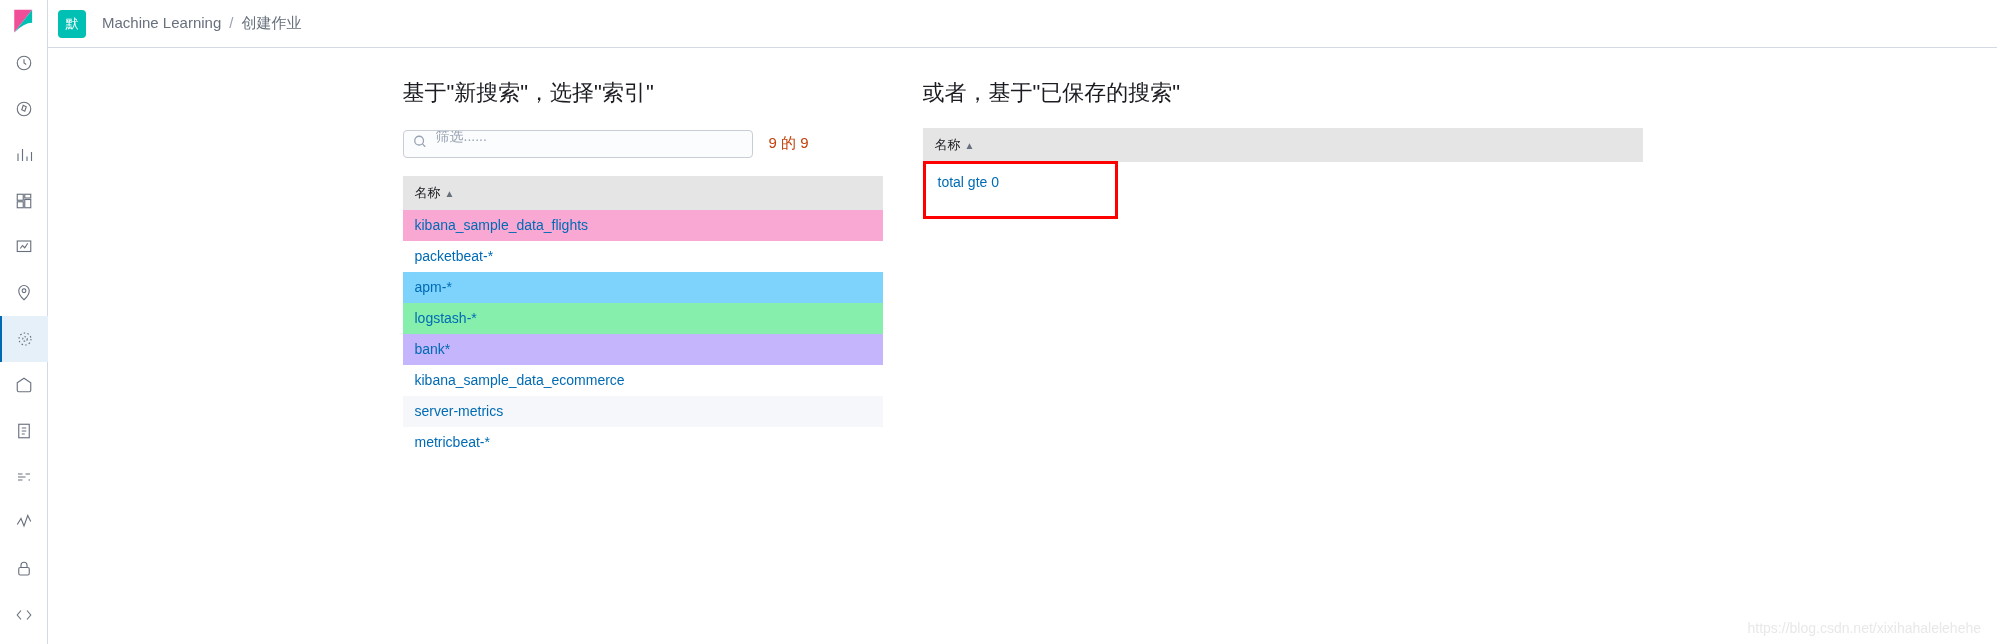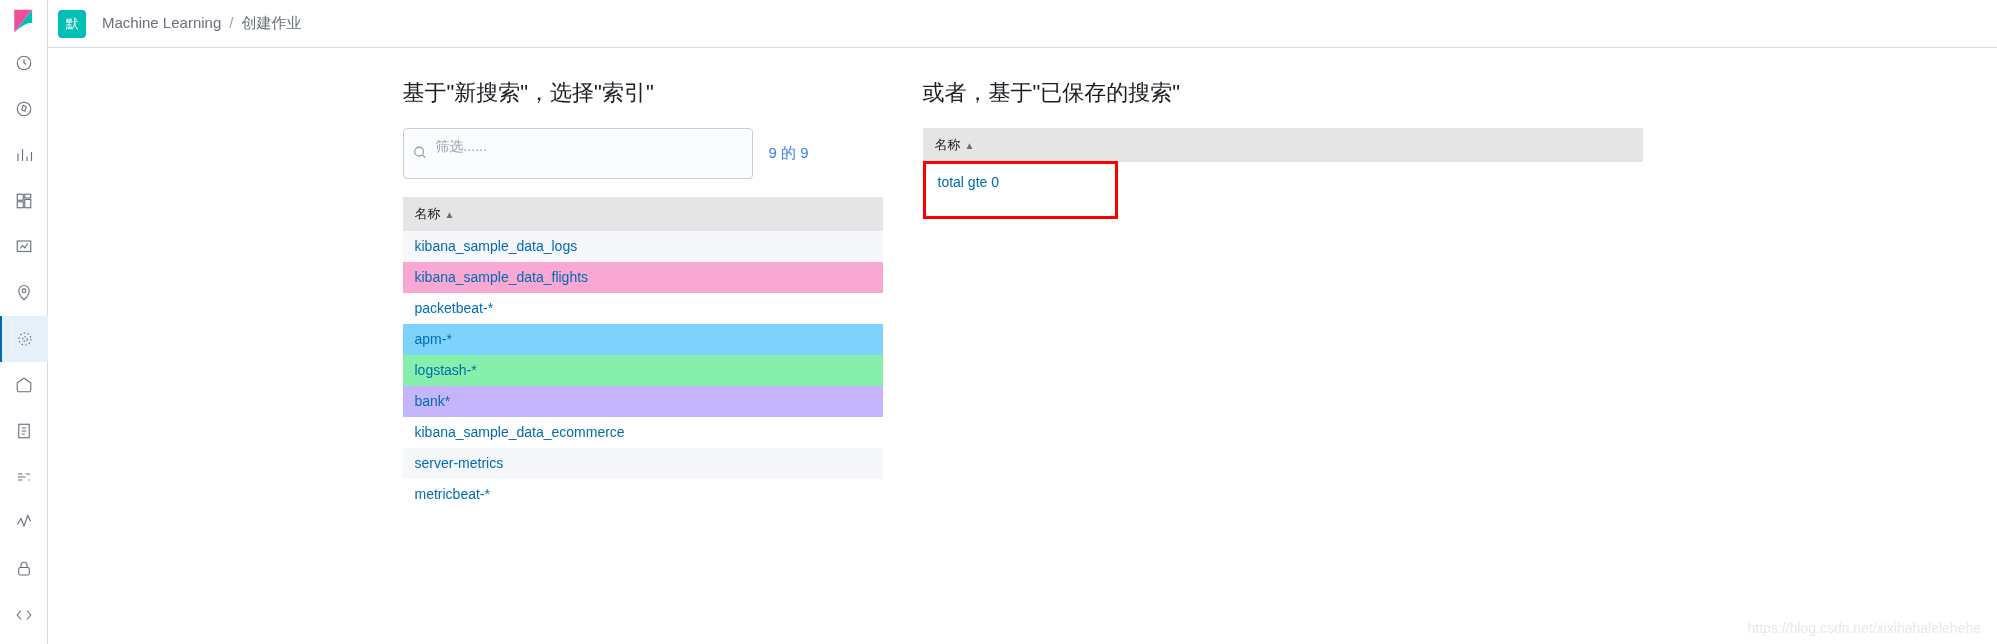--- a/index.html
+++ b/index.html
@@ -114,21 +114,21 @@
       align-items: center;
       gap: 16px;
       margin-bottom: 18px;
     }
     .search-box {
       position: relative;
       flex: 0 0 auto;
     }
     .search-input {
       width: 350px;
-      height: 51px;
+      height: 28px;
       border: 1px solid #c9cdd6;
       border-radius: 4px;
       padding: 0 12px 16px 32px;
       font-size: 14px;
       color: #343741;
       background: #fbfcfd;
     }
     .search-input.focused {
       border: 1px solid #006bb4;
       outline: 1px solid #006bb4;
@@ -144,21 +144,21 @@
       top: 50%;
       transform: translateY(-50%);
       color: #98a2b3;
       pointer-events: none;
     }
     .search-icon-wrap svg {
       width: 14px;
       height: 14px;
     }
     .count-text {
-      color: #3b82f6;
+      color: #c2410c;
       font-size: 15px;
       white-space: nowrap;
     }
     .page-text {
       color: #343741;
       font-size: 15px;
       margin-left: auto;
       white-space: nowrap;
     }
     .table {
@@ -333,21 +333,20 @@
           </span>
           <input class="search-input" type="text" placeholder="筛选......" style="">
         </div>
         <span class="count-text">9 的 9</span>
       </div>
       <div class="table table-left">
         <div class="table-header">
           <span>名称</span>
           <span class="sort-arrow">▲</span>
         </div>
-        <div class="table-row">kibana_sample_data_logs</div>
         <div class="table-row" style="background:#f9a8d4">kibana_sample_data_flights</div>
         <div class="table-row" style="background:#fff">packetbeat-*</div>
         <div class="table-row" style="background:#7dd3fc">apm-*</div>
         <div class="table-row" style="background:#86efac">logstash-*</div>
         <div class="table-row" style="background:#c4b5fd">bank*</div>
         <div class="table-row" style="background:#fff">kibana_sample_data_ecommerce</div>
         <div class="table-row" style="background:#f5f7fa">server-metrics</div>
         <div class="table-row" style="background:#fff">metricbeat-*</div>
       </div>
     </div>

